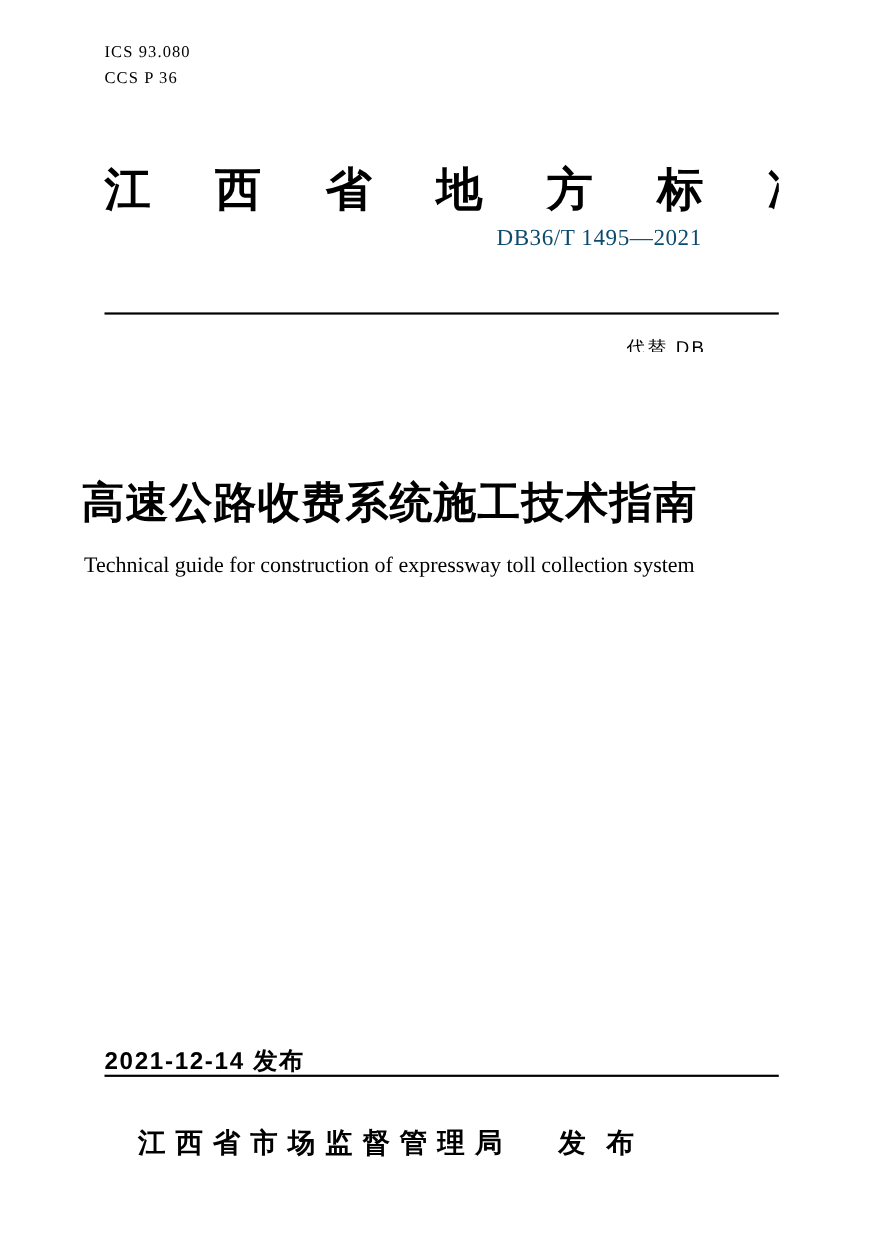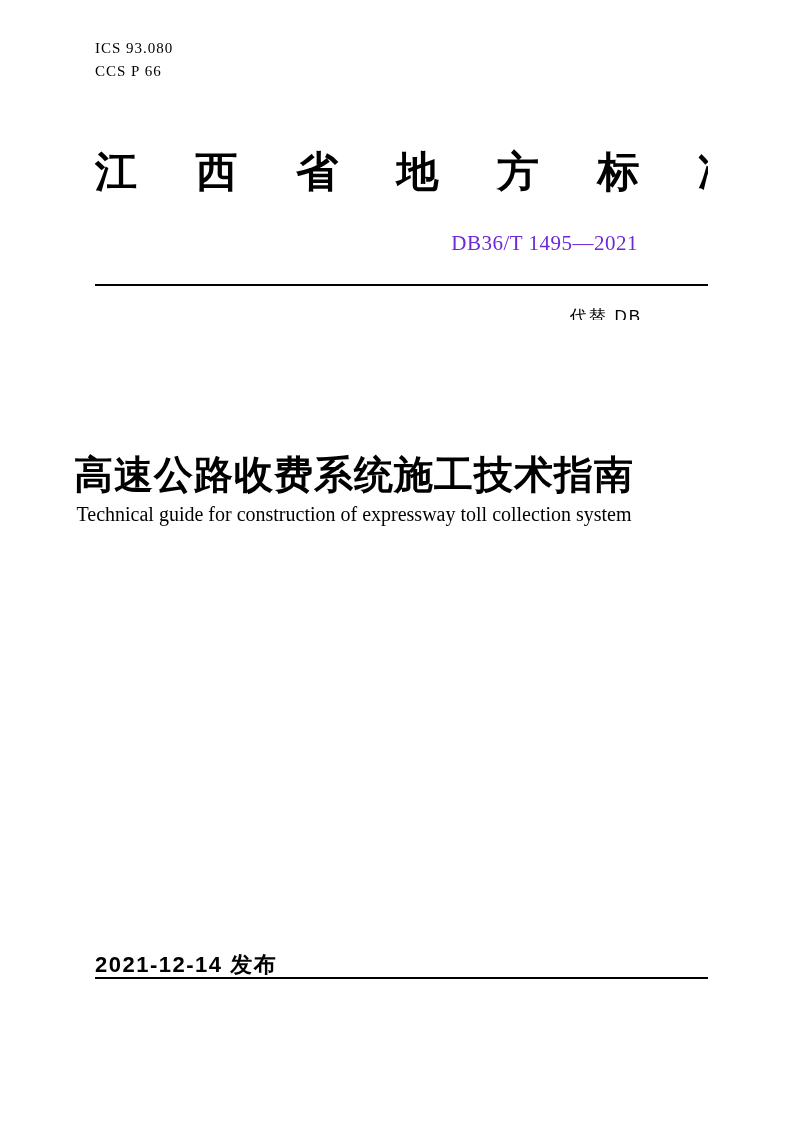--- a/index.html
+++ b/index.html
@@ -50,26 +50,26 @@
     font-size: 42px;
     line-height: 44px;
     font-weight: bold;
     font-family: "Liberation Sans", sans-serif;
     color: #000;
   }
 
   
   .standard-number {
     position: absolute;
-    top: 231px;
+    top: 204px;
     right: 70px;
     font-family: "Liberation Serif", serif;
     font-size: 21px;
     letter-spacing: 0.5px;
-    color: #6d28d9;
+    color: #0c4a6e;
   }
 
   
   .replaced-note {
     position: absolute;
     top: 268px;
     right: 66px;
     height: 12px;
     overflow: hidden;
     font-size: 17px;
@@ -95,21 +95,20 @@
     position: absolute;
     top: 430px;
     left: 0;
     width: 100%;
     text-align: center;
     font-size: 39px;
     font-weight: bold;
     font-family: "Liberation Sans", sans-serif;
     letter-spacing: 1px;
     color: #000;
-    margin-top: 18px;
   }
 
   
   .title-en {
     position: absolute;
     top: 503px;
     left: 0;
     width: 100%;
     text-align: center;
     font-family: "Liberation Serif", serif;
@@ -151,21 +150,21 @@
   .publisher-name { letter-spacing: 9px; }
   .publisher-action { letter-spacing: 6px; }
 </style>
 </head>
 <body>
 
 <div class="page">
 
   <div class="codes">
     <div>ICS 93.080</div>
-    <div>CCS P 66</div>
+    <div>CCS P 36</div>
   </div>
 
 
   <div class="standard-type">
       <span>江</span>
       <span>西</span>
       <span>省</span>
       <span>地</span>
       <span>方</span>
       <span>标</span>
@@ -181,14 +180,18 @@
   <div class="title-cn">高速公路收费系统施工技术指南</div>
 
   <div class="title-en">Technical guide for construction of expressway toll collection system</div>
 
   <div class="dates-row">
     <span>2021-12-14 发布</span>
   </div>
 
   <div class="rule rule-bottom"></div>
 
+  <div class="publisher-row">
+    <span class="publisher-name">江西省市场监督管理局</span>
+    <span class="publisher-action">发 布</span>
+  </div>
 
 </div>
 
 </body></html>

